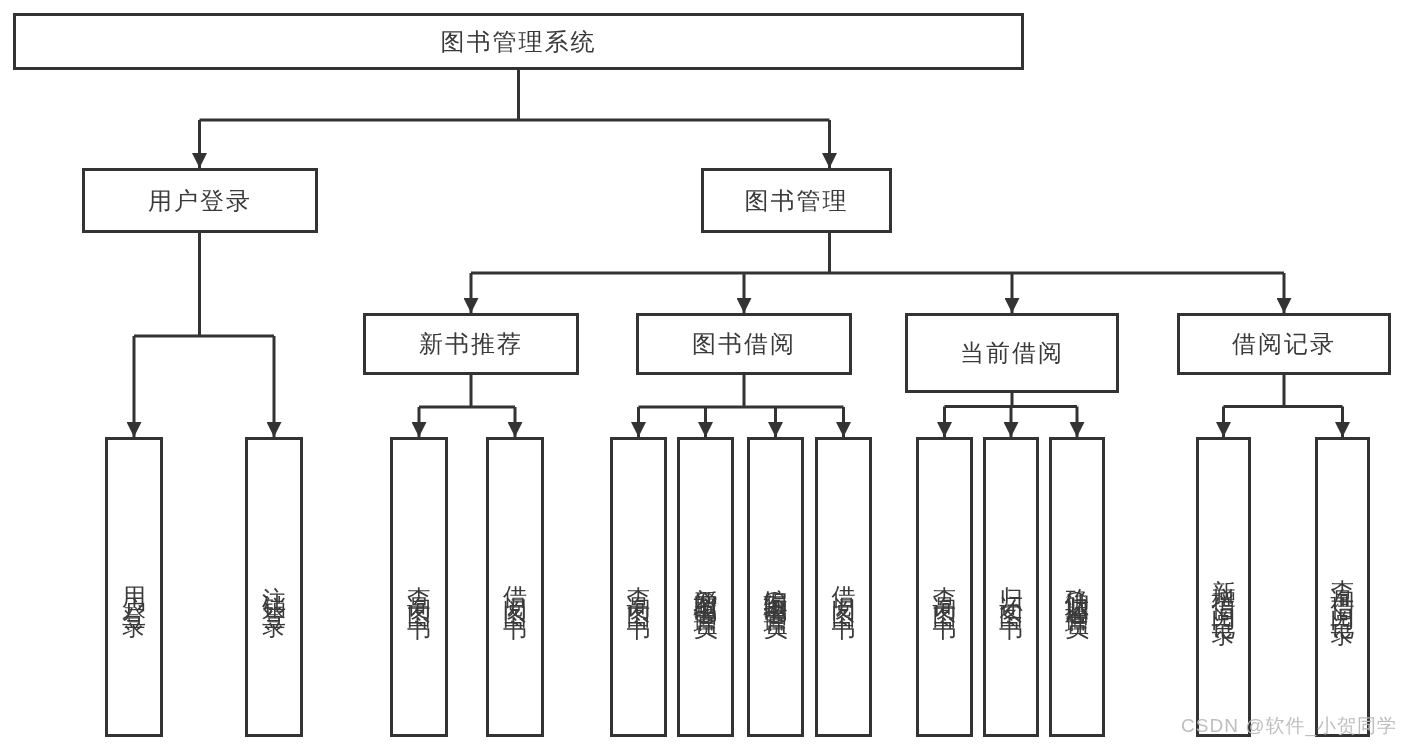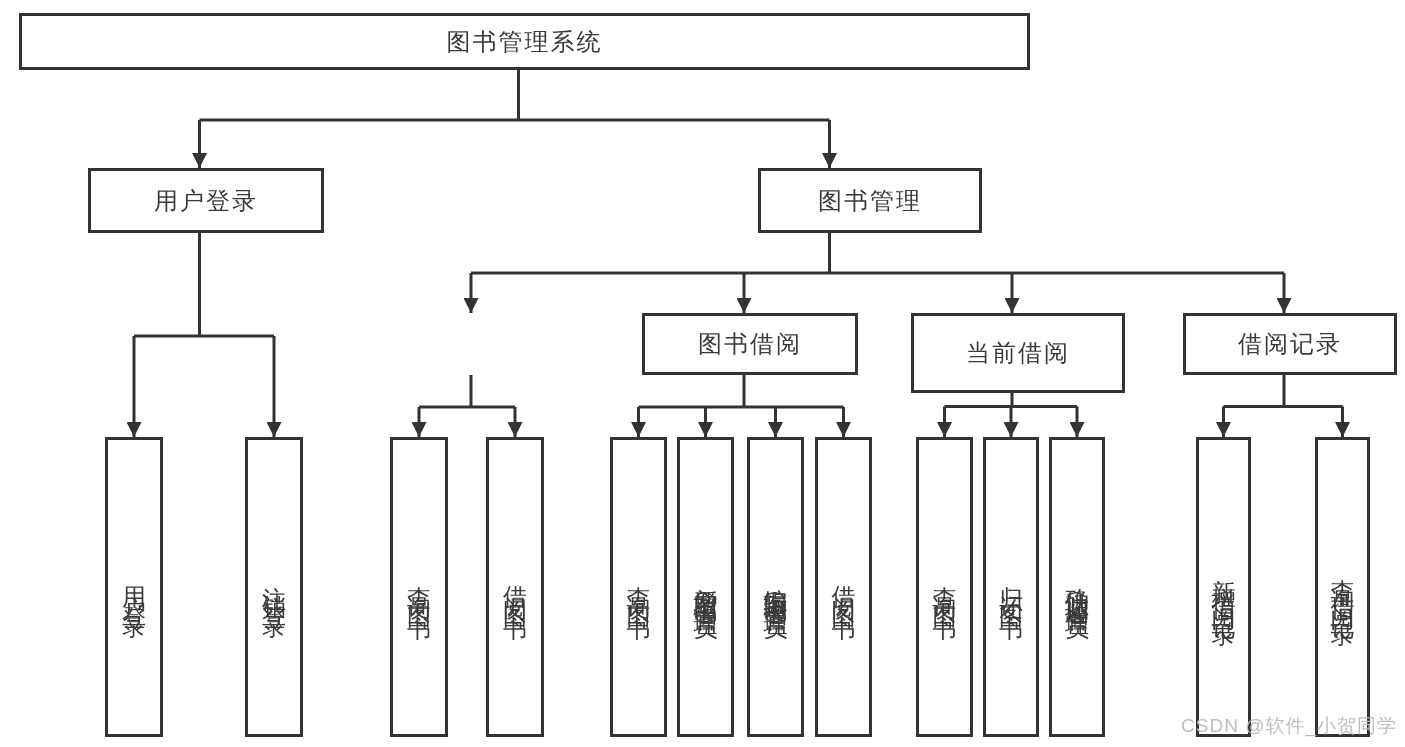--- a/index.html
+++ b/index.html
@@ -29,21 +29,20 @@
     display: flex;
     align-items: center;
     justify-content: center;
     color: #3a3a3a;
     z-index: 2;
   }
   .hnode {
     font-size: 24px;
     letter-spacing: 2px;
     white-space: nowrap;
-    margin-left: 6px;
   }
   .vnode .vtext {
     writing-mode: vertical-rl;
     text-orientation: mixed;
     font-size: 24px;
     letter-spacing: 10px;
     color: #3a3a3a;
     line-height: 1;
   }
   .vnode .vtext.long {
@@ -109,24 +108,27 @@
     <line x1="1342.5" y1="406.5" x2="1342.5" y2="437" stroke="#333333" stroke-width="3" marker-end="url(#ah)"></line>
   </svg>
 
   <div class="node hnode" style="left:13px; top:13px; width:1011px; height:57px;">
     <span>图书管理系统</span>
   </div>
 
   <div class="node hnode" style="left:82px; top:168px; width:236px; height:65px;">
     <span>用户登录</span>
   </div>
-  <div class="node hnode" style="left:752px; top:168px; width:224px; height:65px;">
+  <div class="node hnode" style="left:701px; top:168px; width:191px; height:65px;">
     <span>图书管理</span>
   </div>
 
+  <div class="node hnode" style="left:363px; top:313px; width:216px; height:62px;">
+    <span>新书推荐</span>
+  </div>
   <div class="node hnode" style="left:636px; top:313px; width:216px; height:62px;justify-content:center;">
     <span>图书借阅</span>
   </div>
   <div class="node hnode" style="left:905px; top:313px; width:214px; height:80px;">
     <span>当前借阅</span>
   </div>
   <div class="node hnode" style="left:1177px; top:313px; width:214px; height:62px;">
     <span>借阅记录</span>
   </div>
 

